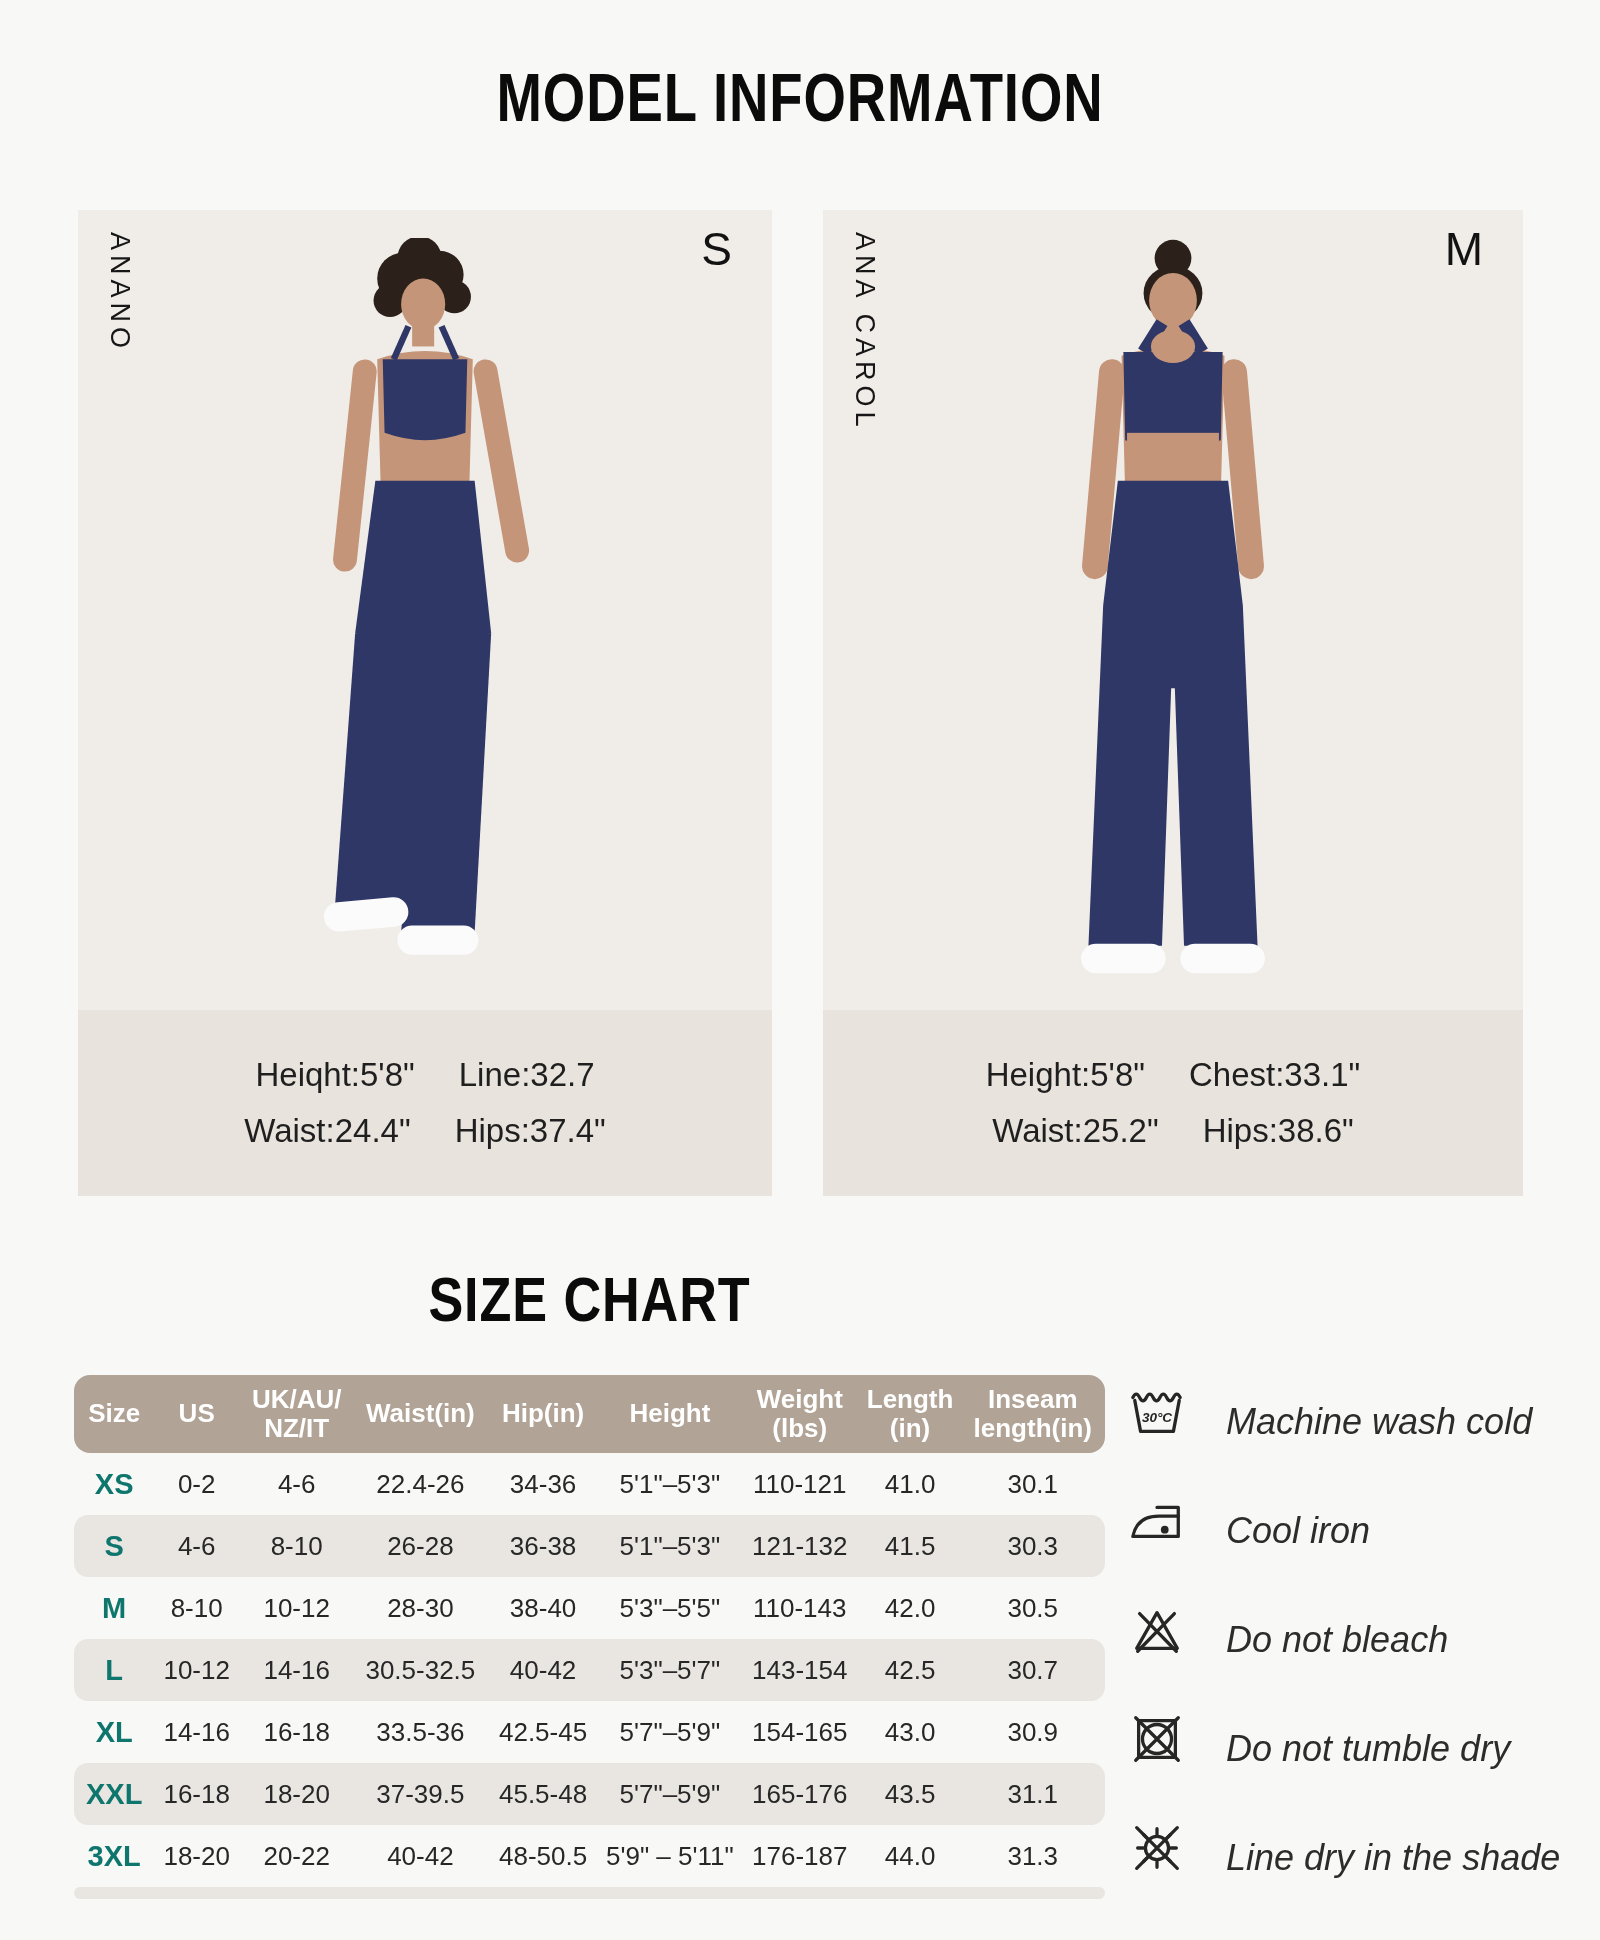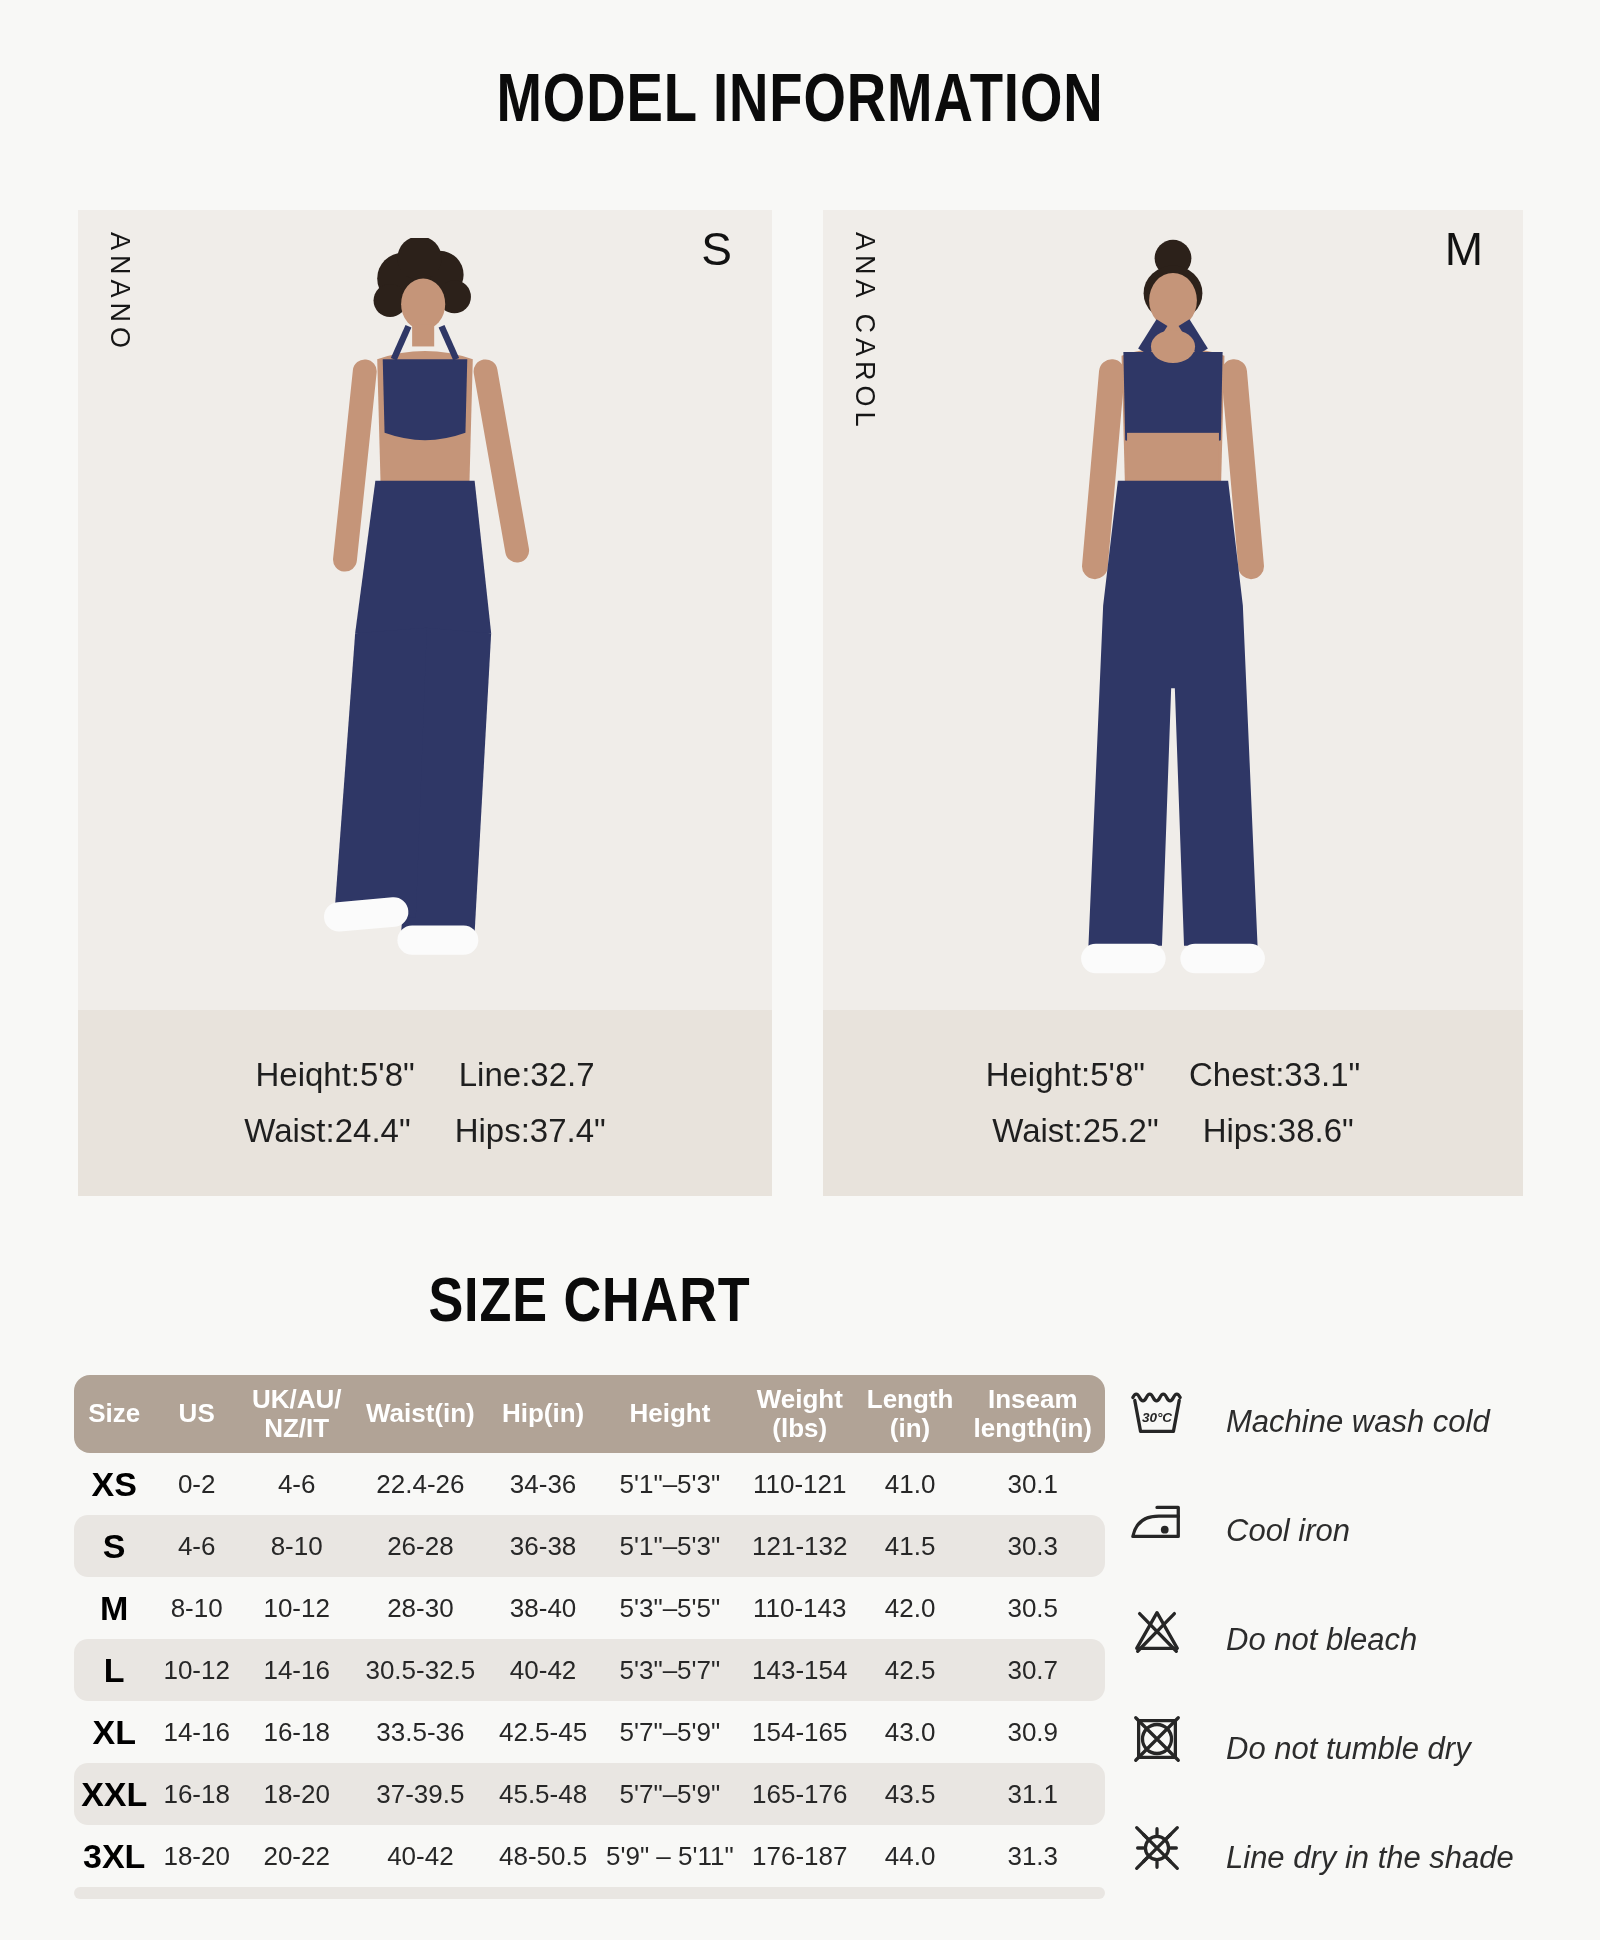--- a/index.html
+++ b/index.html
@@ -39,28 +39,28 @@
     display:grid; grid-template-columns:var(--cols); height:78px;
     background:var(--header_bg,#b1a396); border-radius:16px;
     color:#ffffff; font-weight:700; font-size:26px; line-height:1.12;
     align-items:center; text-align:center; white-space:pre-line;
   }
   .trow {
     display:grid; grid-template-columns:var(--cols); height:62px;
     align-items:center; text-align:center; font-size:26px; color:#272727;
   }
   .trow.stripe { background:var(--stripe_bg,#e9e6e2); border-radius:14px; }
-  .trow .c0 { font-weight:700; font-size:34px; color:#000000; }
+  .trow .c0 { font-weight:700; font-size:29px; color:#0f766e; }
   .table-endbar { height:12px; border-radius:7px; background:var(--stripe_bg,#e9e6e2); }
   .care-list { position:absolute; left:1128px; top:1383px; width:446px;
     display:flex; flex-direction:column; gap:51px; }
   .care-item { display:flex; align-items:center; gap:40px; height:58px;font-style:italic; }
   .care-icon { width:58px; height:58px; flex:0 0 58px; }
   .care-icon svg { width:58px; height:58px; }
-  .care-label { font-size:31px; color:#2c2c2c; white-space:nowrap;margin-top:20px; }
+  .care-label { font-size:36px; color:#2c2c2c; white-space:nowrap;margin-top:20px; }
   .ico { stroke:#262626; stroke-width:3.4; fill:none; stroke-linecap:round; stroke-linejoin:round; }
   .ico-txt { font-family:"Liberation Sans",sans-serif; font-size:14px; font-weight:700; fill:#262626; stroke:none; }
 </style>
 </head>
 <body>
 
 <div id="canvas">
 
   <div class="main-title">MODEL INFORMATION</div>
 

